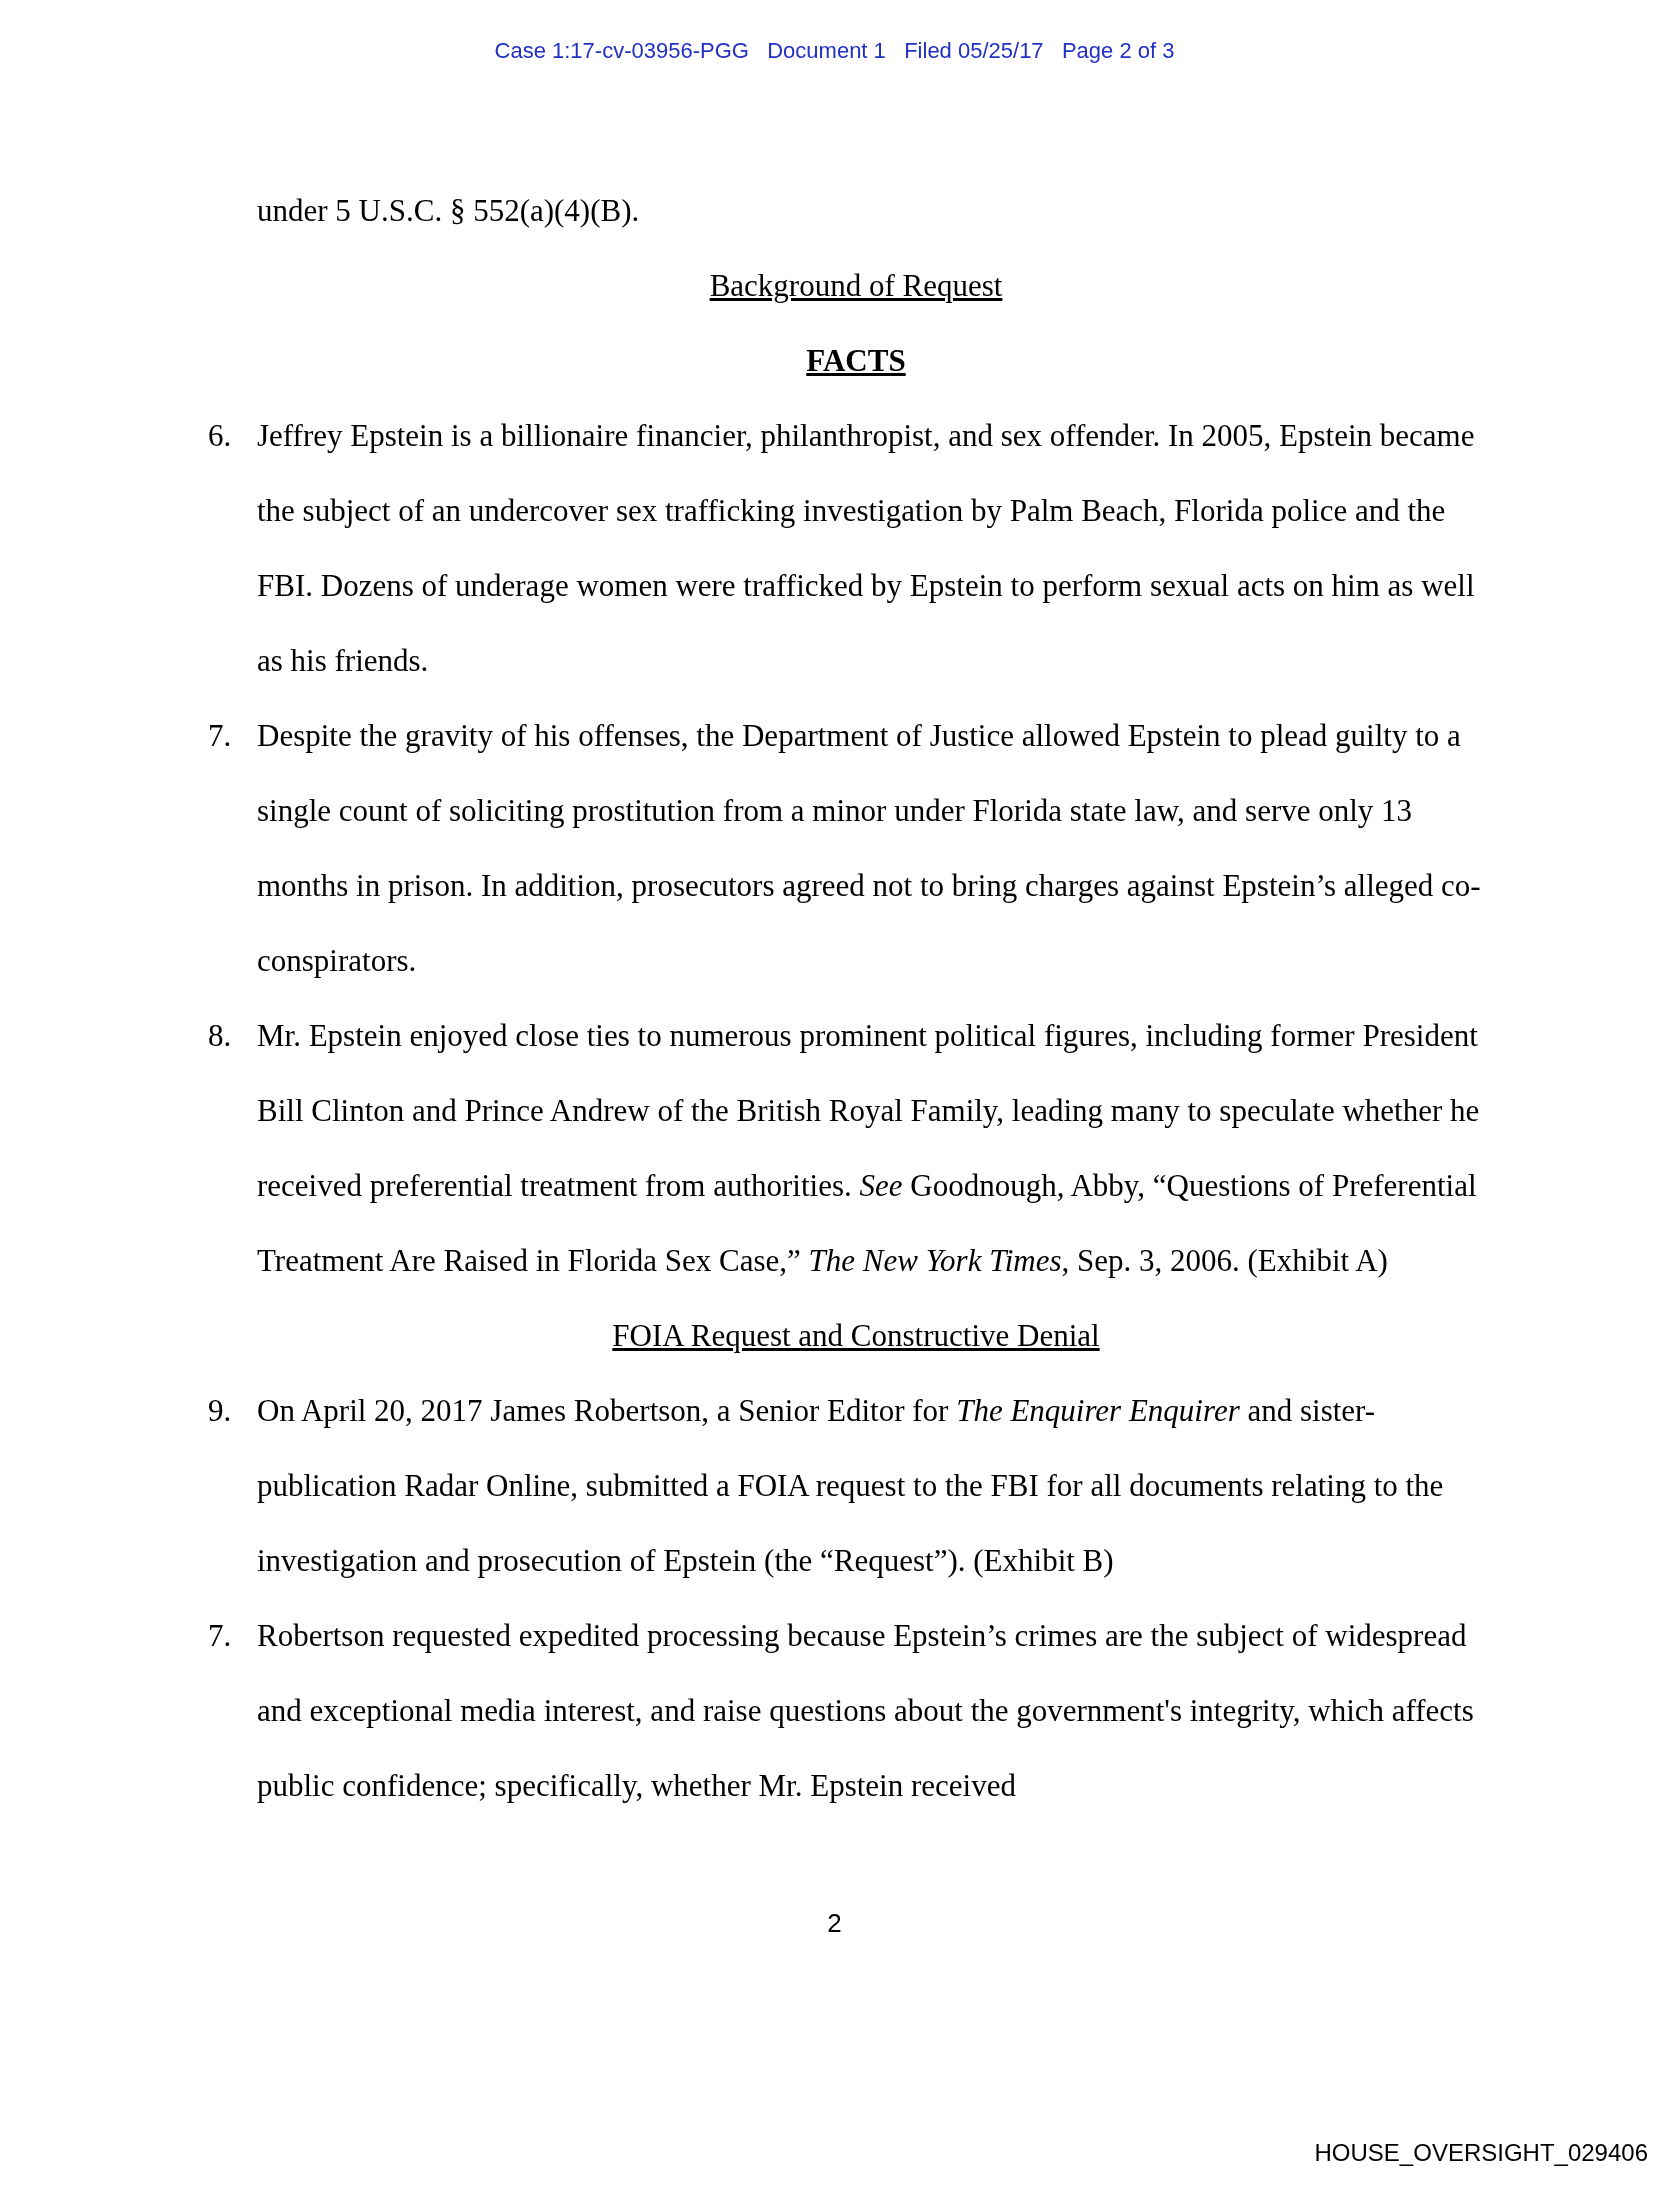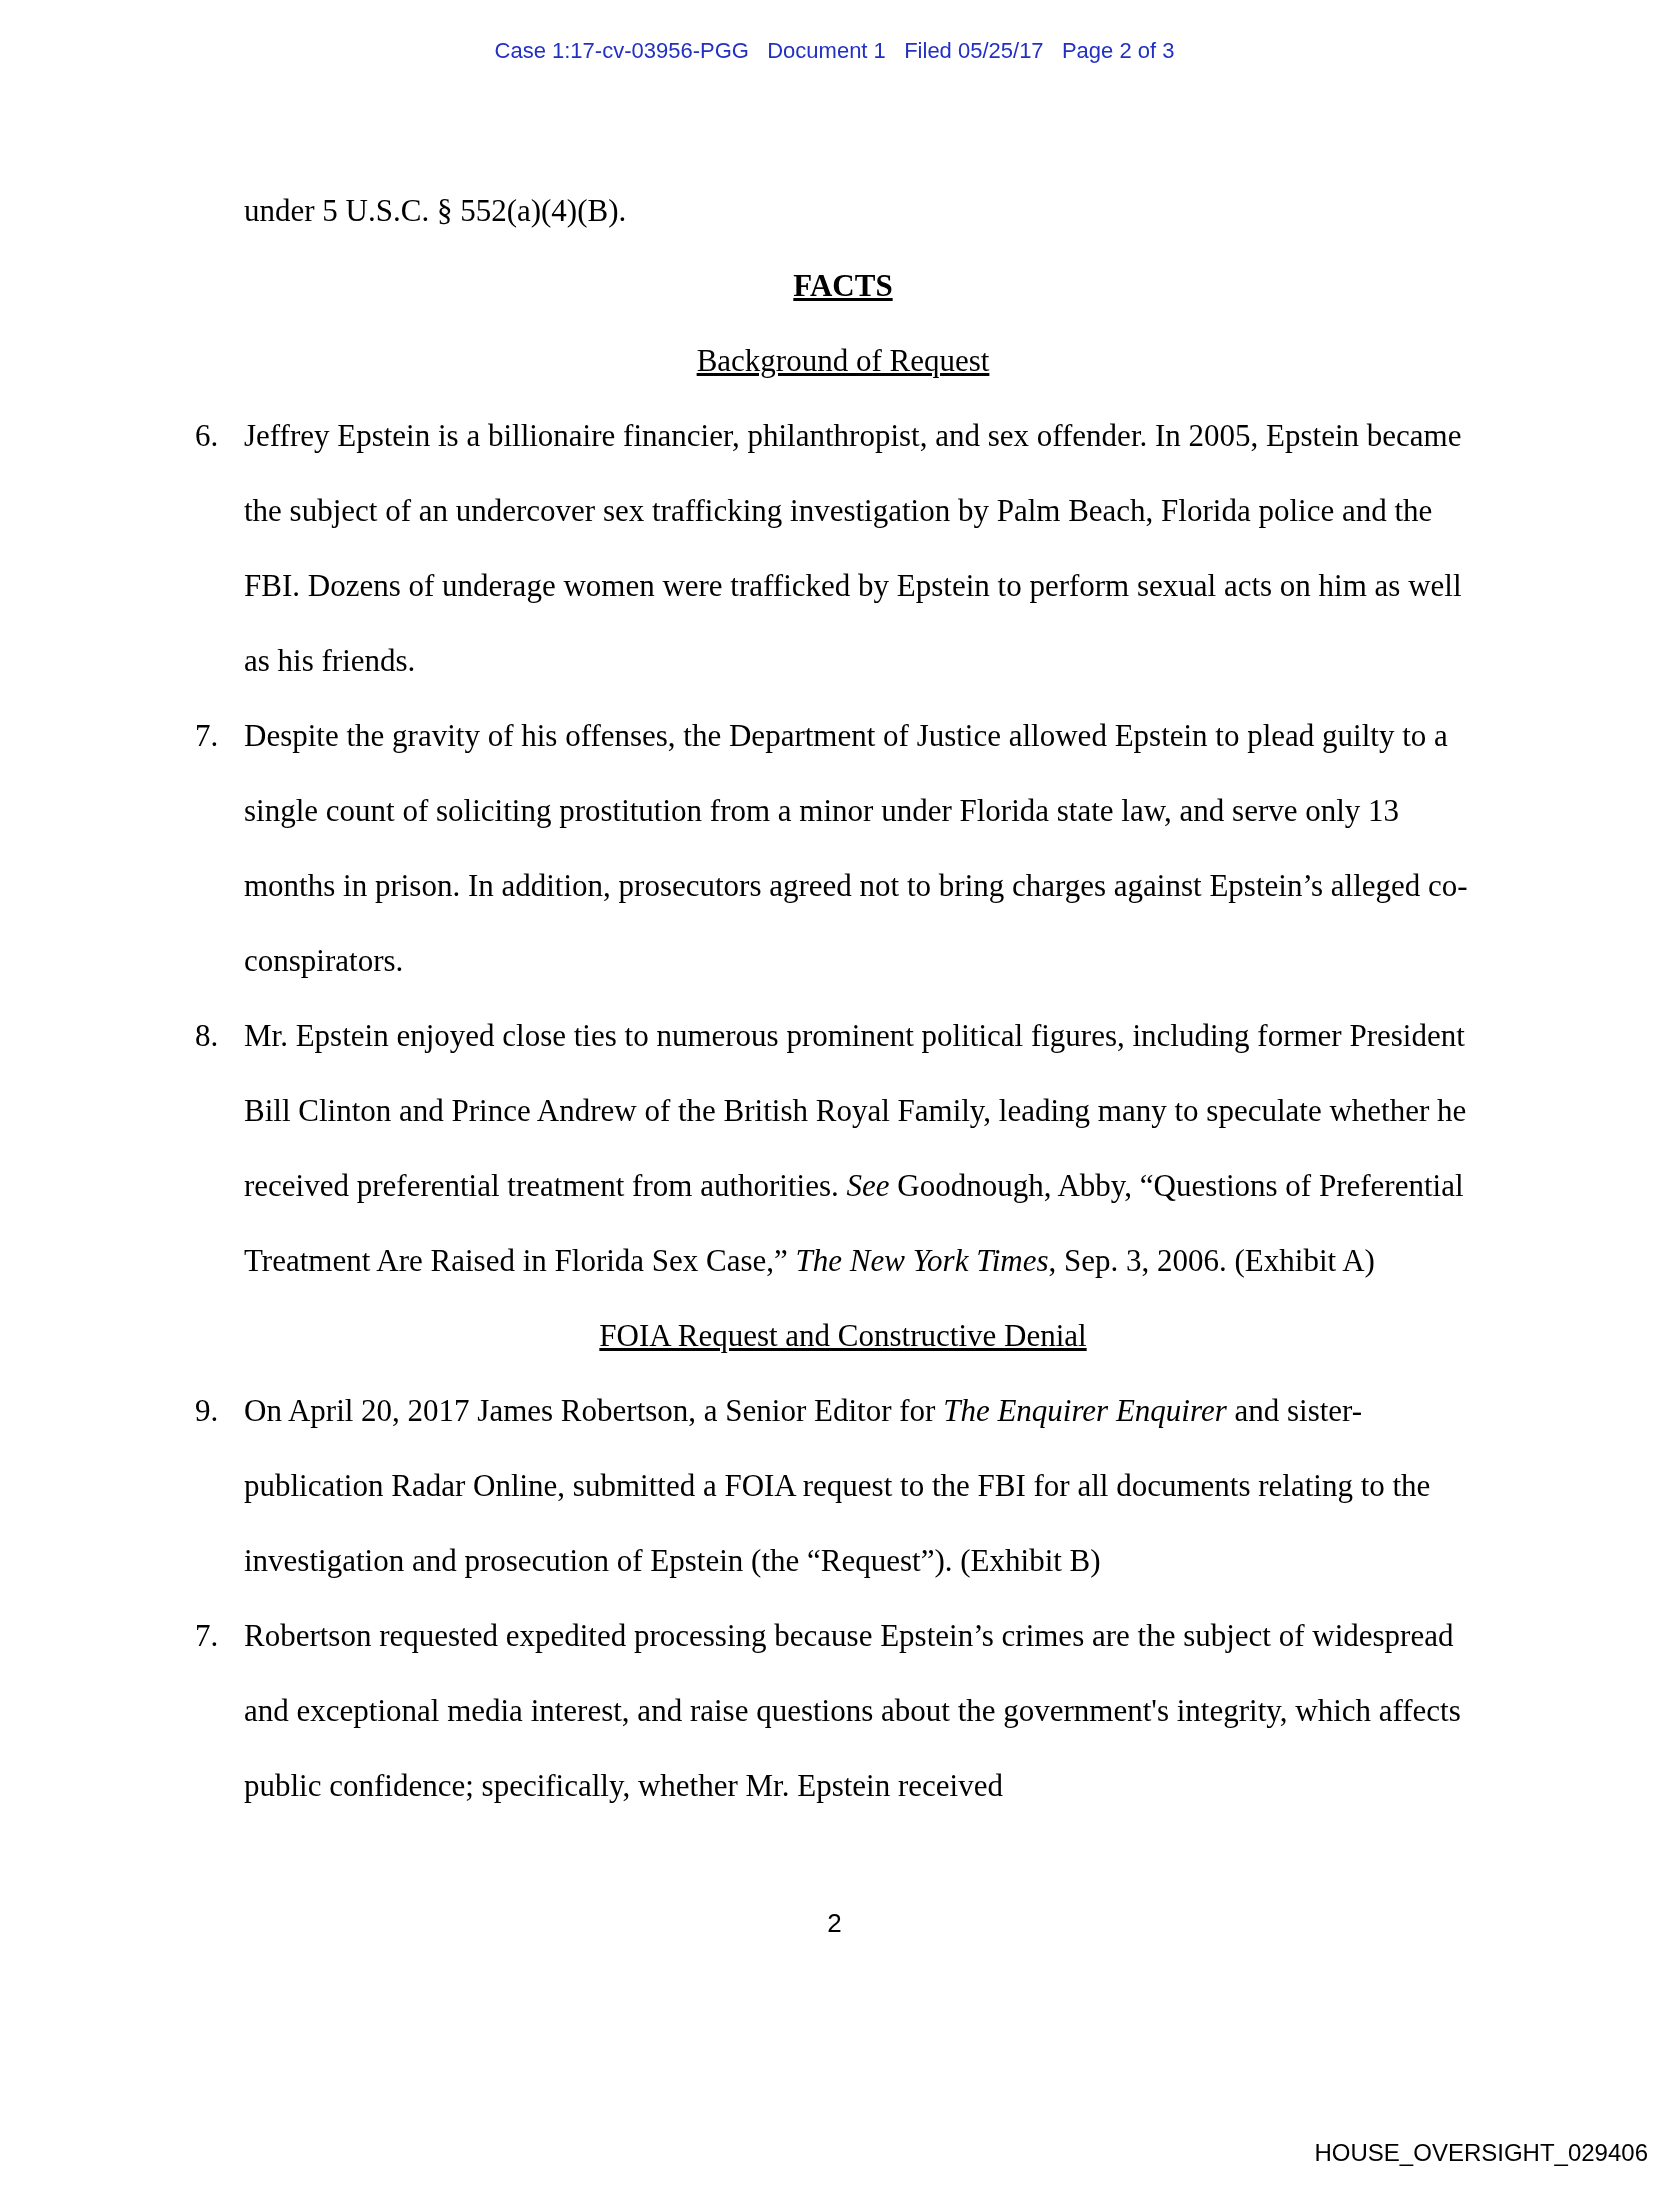--- a/index.html
+++ b/index.html
@@ -19,21 +19,21 @@
       width: 100%;
       text-align: center;
       font-family: "Liberation Sans", sans-serif;
       font-size: 22px;
       color: #2230c3;
       white-space: pre;
     }
     .content {
       position: absolute;
       top: 173px;
-      left: 244px;
+      left: 257px;
       width: 1247px;
       font-size: 31px;
       line-height: 75px;
       text-align: left;
     }
     .heading-wrap {
       margin-left: -49px;
       width: calc(100% + 49px);
       text-align: center;
       font-size: 31px;
@@ -70,23 +70,23 @@
 <body>
 
 <div class="page">
 
   <header class="stamp-header">Case 1:17-cv-03956-PGG   Document 1   Filed 05/25/17   Page 2 of 3</header>
 
   <main class="content">
 
     <p class="intro">under 5 U.S.C. § 552(a)(4)(B).</p>
 
+    <div class="heading-wrap"><span class="u">Background of Request</span></div>
+
     <div class="heading-wrap"><span class="u b">FACTS</span></div>
-
-    <div class="heading-wrap"><span class="u">Background of Request</span></div>
 
     <div class="para"><span class="para-num">6.</span><span>Jeffrey Epstein is a billionaire financier, philanthropist, and sex offender. In 2005, Epstein became the subject of an undercover sex trafficking investigation by Palm Beach, Florida police and the FBI. Dozens of underage women were trafficked by Epstein to perform sexual acts on him as well as his friends.</span></div>
 
     <div class="para"><span class="para-num">7.</span><span>Despite the gravity of his offenses, the Department of Justice allowed Epstein to plead guilty to a single count of soliciting prostitution from a minor under Florida state law, and serve only 13 months in prison. In addition, prosecutors agreed not to bring charges against Epstein’s alleged co-conspirators.</span></div>
 
     <div class="para"><span class="para-num">8.</span><span>Mr. Epstein enjoyed close ties to numerous prominent political figures, including former President Bill Clinton and Prince Andrew of the British Royal Family, leading many to speculate whether he received preferential treatment from authorities. </span><span class="it">See</span><span> Goodnough, Abby, “Questions of Preferential Treatment Are Raised in Florida Sex Case,” </span><span class="it">The New York Times</span><span>, Sep. 3, 2006. (Exhibit A)</span></div>
 
     <div class="heading-wrap"><span class="u">FOIA Request and Constructive Denial</span></div>
 
     <div class="para"><span class="para-num">9.</span><span>On April 20, 2017 James Robertson, a Senior Editor for </span><span class="it">The Enquirer Enquirer</span><span> and sister-publication Radar Online, submitted a FOIA request to the FBI for all documents relating to the investigation and prosecution of Epstein (the “Request”). (Exhibit B)</span></div>

